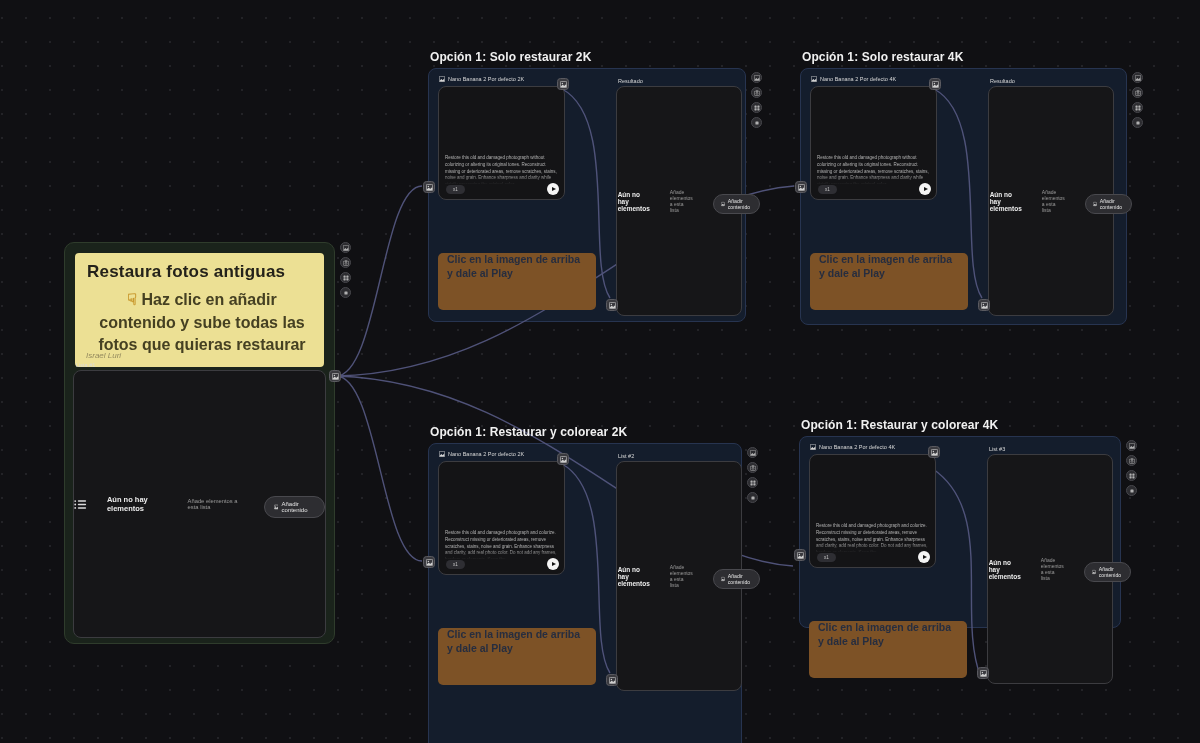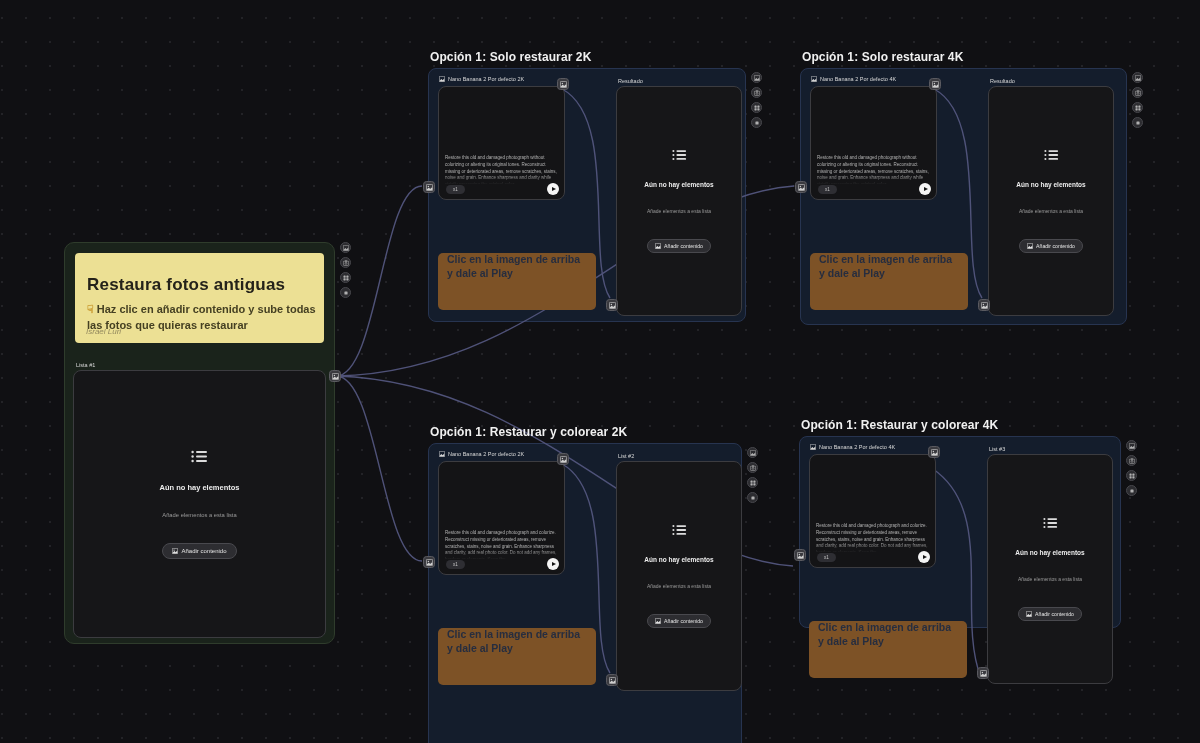--- a/index.html
+++ b/index.html
@@ -23,36 +23,36 @@
   .group-left  { left:64px; top:242px; width:271px; height:402px; background:#1a231b; border:1px solid #2f3c2c; }
   .og { background:#141d2c; border:1px solid #273450; border-radius:8px; }
   .og1 { left:428px; top:68px;  width:318px; height:254px; }
   .og2 { left:800px; top:68px;  width:327px; height:257px; }
   .og3 { left:428px; top:443px; width:314px; height:317px; }
   .og4 { left:799px; top:436px; width:322px; height:192px; }
 
   .og-title { position:absolute; left:1px; top:-19px; z-index:2; font-size:12px; font-weight:700; color:#f1f1f1; white-space:nowrap; letter-spacing:.1px; }
 
   
-  .sticky { position:absolute; left:10px; top:10px; width:249px; height:90px; z-index:2;
-            background:#ece094; border-radius:4px; padding:22px 12px; color:#2a2817; }
+  .sticky { position:absolute; left:10px; top:10px; width:249px; height:114px; z-index:2;
+            background:#ece094; border-radius:4px; padding:9px 12px; color:#2a2817; }
   .sticky-title { font-size:17px; font-weight:700; color:#24221a; letter-spacing:.2px; }
-  .sticky-body { margin-top:7px; font-size:11px; font-weight:700; color:#454022; line-height:1.42; width:230px; }
+  .sticky-body { margin-top:7px; font-size:16px; font-weight:700; color:#454022; line-height:1.42; width:230px;text-align:center; }
   .sticky-emoji { color:#c9992e; }
   .sticky-author { position:absolute; left:11px; bottom:7px; font-size:8px; font-style:italic; color:#948a5e;margin-top:32px; }
 
   
   .node { position:absolute; z-index:2; background:#161618; border:1px solid #3c3c40; border-radius:8px; }
   .node-label { position:absolute; z-index:2; font-size:5.5px; color:#d9d9d9; display:flex; align-items:center; gap:3px; white-space:nowrap; }
   .node-label svg { display:block; }
 
   .list-node { left:8px; top:127px; width:253px; height:268px; }
   .list-label { left:11px; top:119px; }
 
-  .empty { position:absolute; inset:0; display:flex; flex-direction:column; align-items:center; justify-content:center; gap:20px; }
+  .empty { position:absolute; inset:0; display:flex; flex-direction:row; align-items:center; justify-content:center; gap:20px; }
   .empty-title { font-size:6.5px; font-weight:700; color:#ededed; }
   .empty-sub { font-size:5px; color:#9a9a9a; }
   .add-btn { margin-top:5px; display:flex; align-items:center; gap:3px; background:#2d2d31; border:1px solid #49494e;
              border-radius:999px; padding:3px 7px; font-size:5.2px; color:#e3e3e3; cursor:pointer; }
   .list-node .empty-title { font-size:7.5px; }
   .list-node .empty-sub { font-size:5.8px; }
   .list-node .add-btn { font-size:6px; padding:4px 9px; }
 
   
   .model-head { left:10px; top:7px; }

